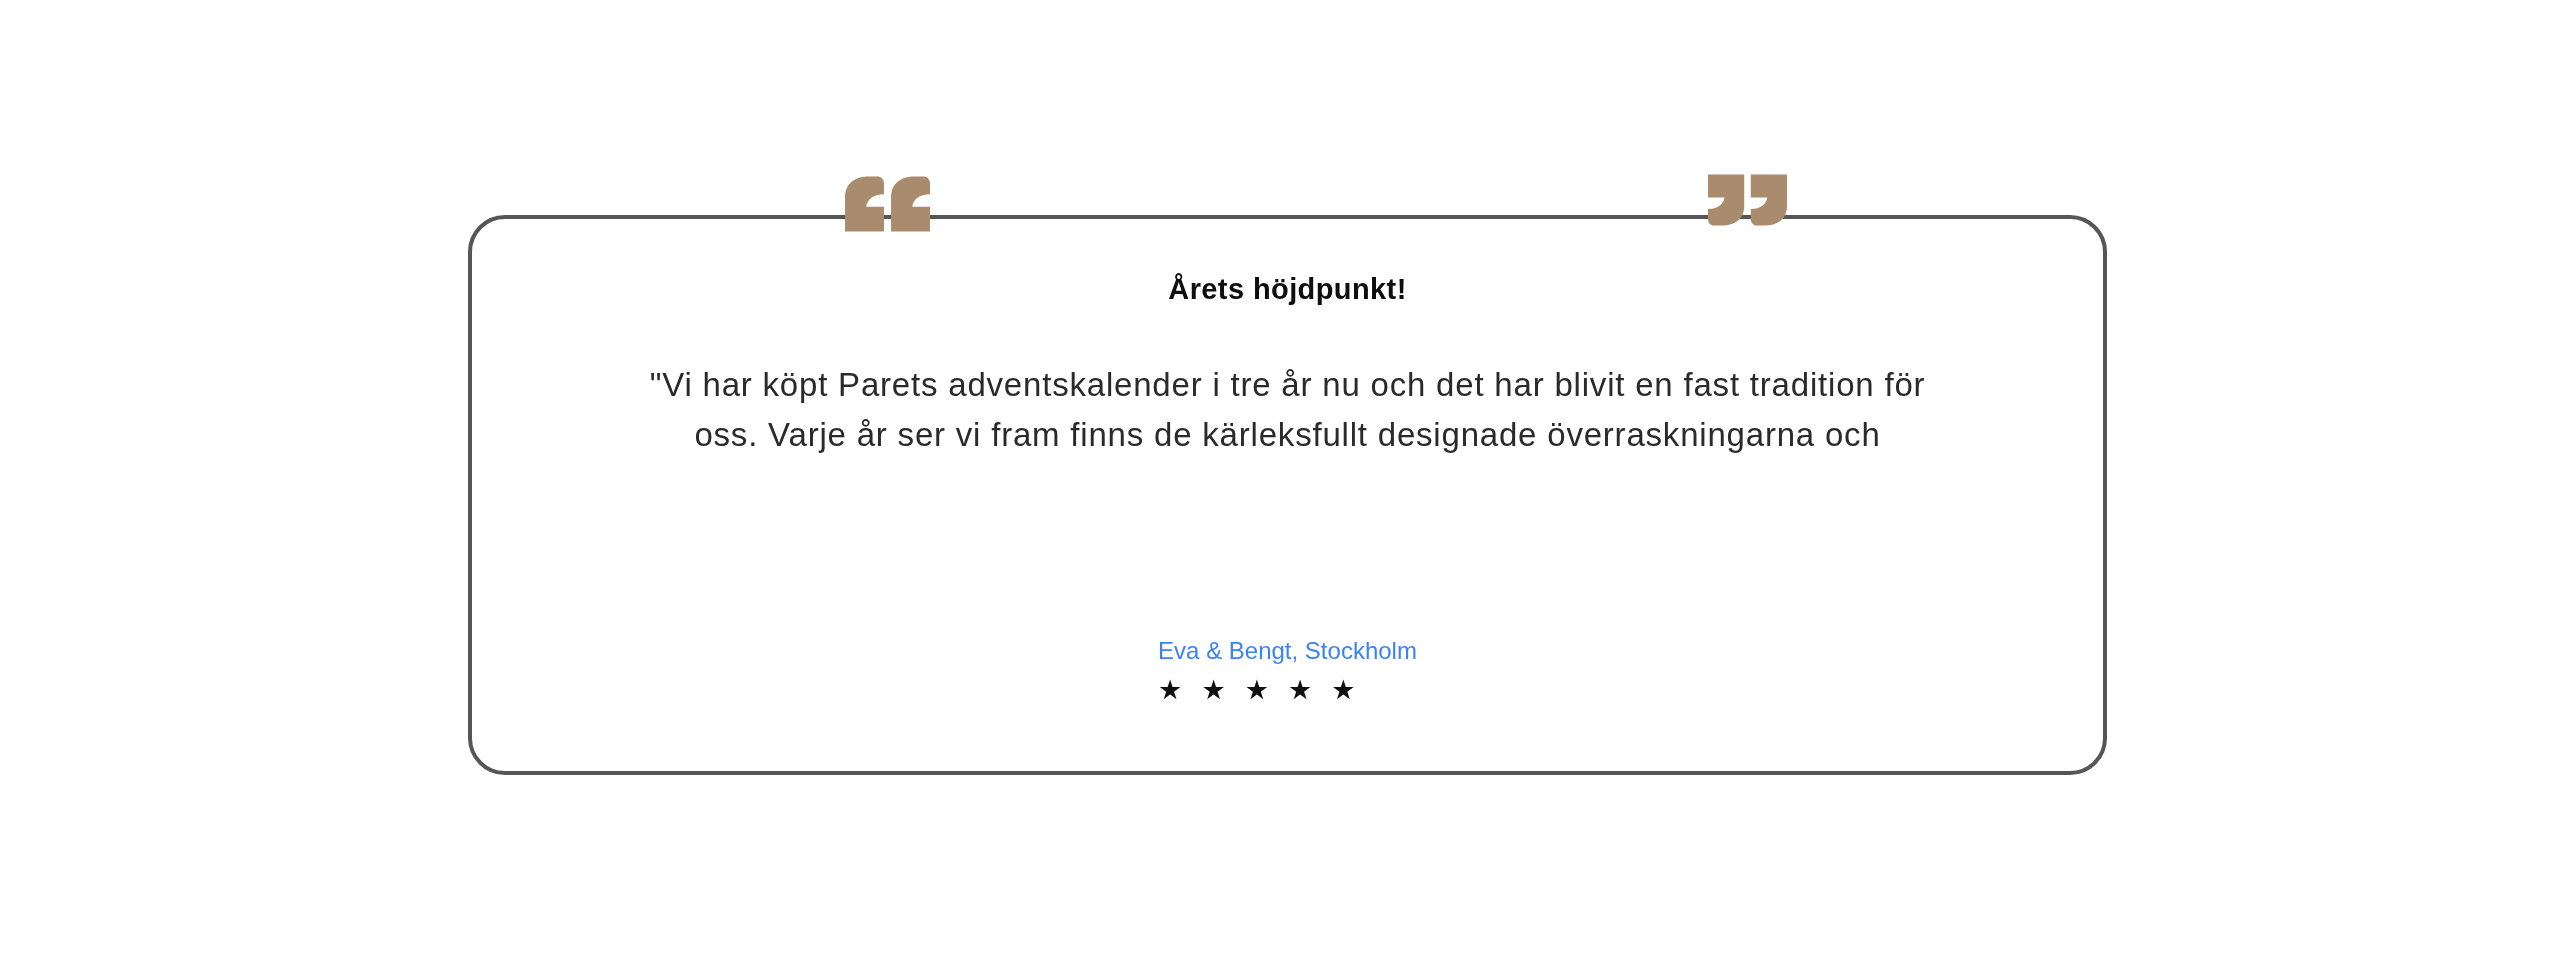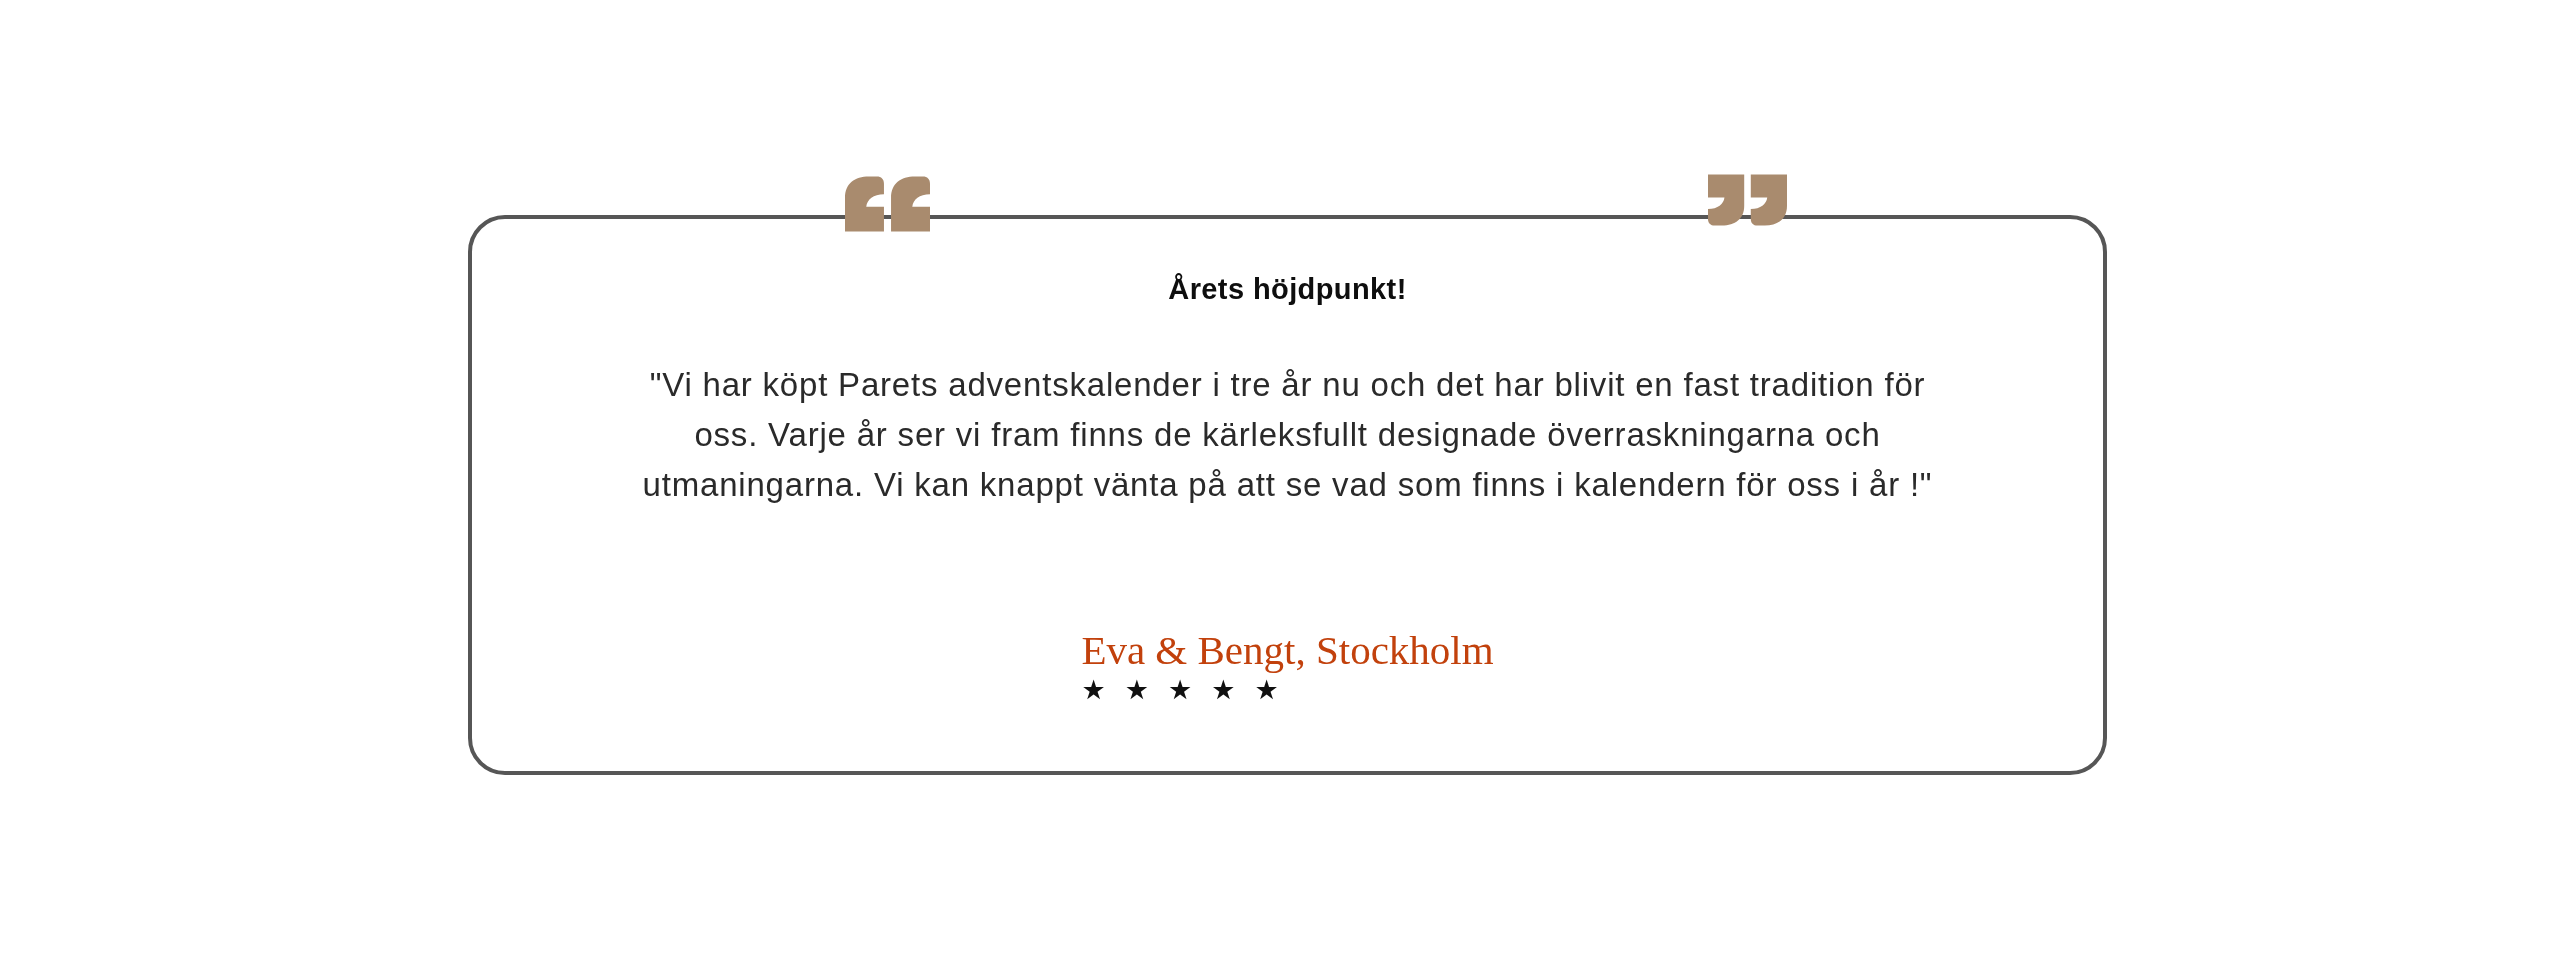--- a/index.html
+++ b/index.html
@@ -70,26 +70,25 @@
     white-space: nowrap;
   }
   .attribution-block {
     position: absolute;
     left: 50%;
     top: 409px;
     transform: translateX(-50%);
     text-align: left;
   }
   .attribution-name {
-    font-size: 41px;
+    font-size: 24px;
     font-weight: 400;
-    color: #c2410c;
+    color: #3b82f6;
     line-height: 45px;
     white-space: nowrap;
-    font-family: Liberation Serif, serif;
   }
   .star-row {
     margin-top: 2.9px;
     font-size: 27px;
     letter-spacing: 5.8px;
     color: #101010;
     line-height: 29px;
     white-space: nowrap;
   }
 </style>
@@ -98,21 +97,20 @@
 
 <div class="stage">
 
   <div class="card">
 
     <div class="card-title">Årets höjdpunkt!</div>
 
     <div class="quote-body">
       <div class="quote-line">"Vi har köpt Parets adventskalender i tre år nu och det har blivit en fast tradition för</div>
       <div class="quote-line">oss. Varje år ser vi fram finns de kärleksfullt designade överraskningarna och</div>
-      <div class="quote-line">utmaningarna. Vi kan knappt vänta på att se vad som finns i kalendern för oss i år !"</div>
     </div>
 
     <div class="attribution-block">
       <div class="attribution-name">Eva &amp; Bengt, Stockholm</div>
       <div class="star-row">★ ★ ★ ★ ★</div>
     </div>
 
   </div>
 
   <svg class="quote-mark open" viewBox="0 0 96 62" xmlns="http://www.w3.org/2000/svg">

